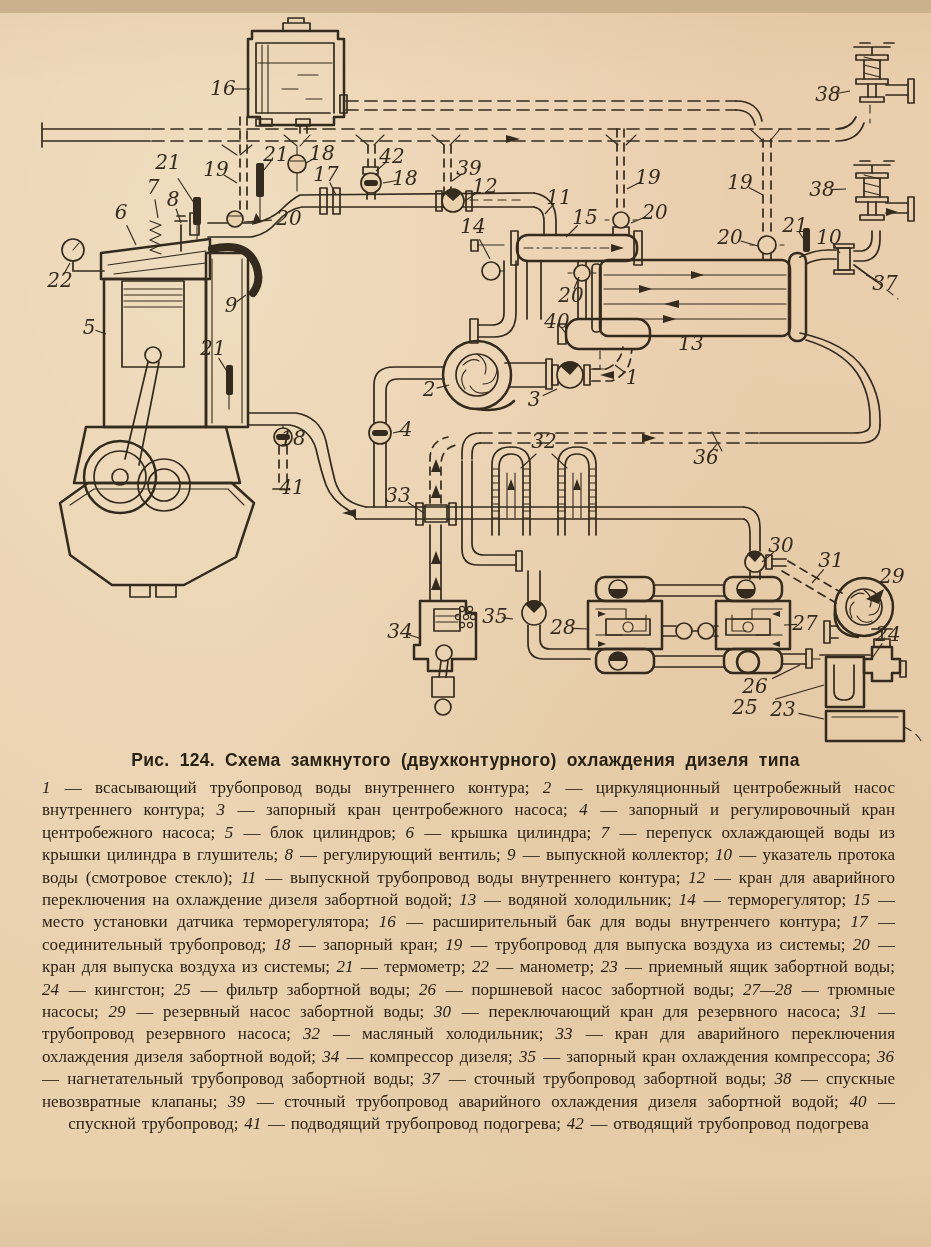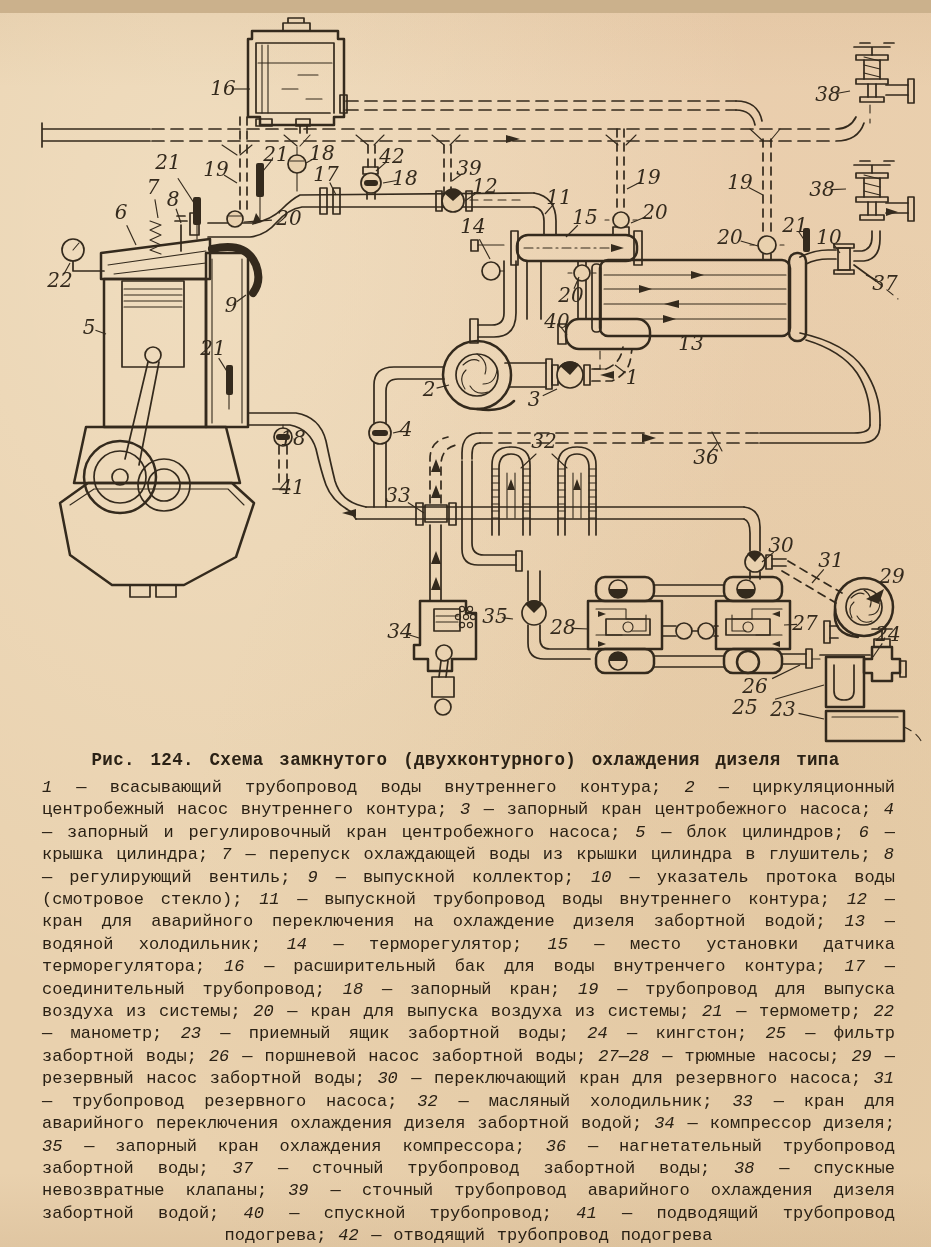--- a/index.html
+++ b/index.html
@@ -21,23 +21,23 @@
   svg .s2{stroke-width:2.5;}
   svg .s3{stroke-width:8;}
   svg .thin{stroke-width:1.1;}
   svg .d{stroke-dasharray:12 7;}
   svg .d2{stroke-dasharray:8 6;}
   svg .fillink{fill:var(--ink); stroke:none;}
   svg .mask{fill:var(--paper);}
   svg text.lbl{font:italic 20px "DejaVu Serif", serif; fill:var(--ink);}
   svg line.leader{stroke:var(--ink); stroke-width:1.15;}
   .caption{ text-align:center; color:#2a2115; font-size:17.5px; line-height:23px;
-    word-spacing:5px; letter-spacing:.3px; margin-top:6px; font-weight:bold; font-family:Liberation Mono, monospace;}
+    word-spacing:5px; letter-spacing:.3px; margin-top:6px; font-weight:bold; font-family:Liberation Sans, sans-serif;}
   .legend{ margin:5px 36px 0 42px; color:#2a2115; font-size:17px; line-height:22.4px;
-    text-align:justify; text-align-last:center; word-spacing:1.5px; font-family:Liberation Mono, monospace;}
+    text-align:justify; text-align-last:center; word-spacing:1.5px; font-family:Liberation Serif, serif;}
   .legend i.ln{font-style:italic; padding-right:1px;}
 </style>
 </head>
 <body>
 
 <div class="page">
 
 <svg class="diagram" width="931" height="730" viewBox="0 0 931 730" xmlns="http://www.w3.org/2000/svg">
 
   <g>

